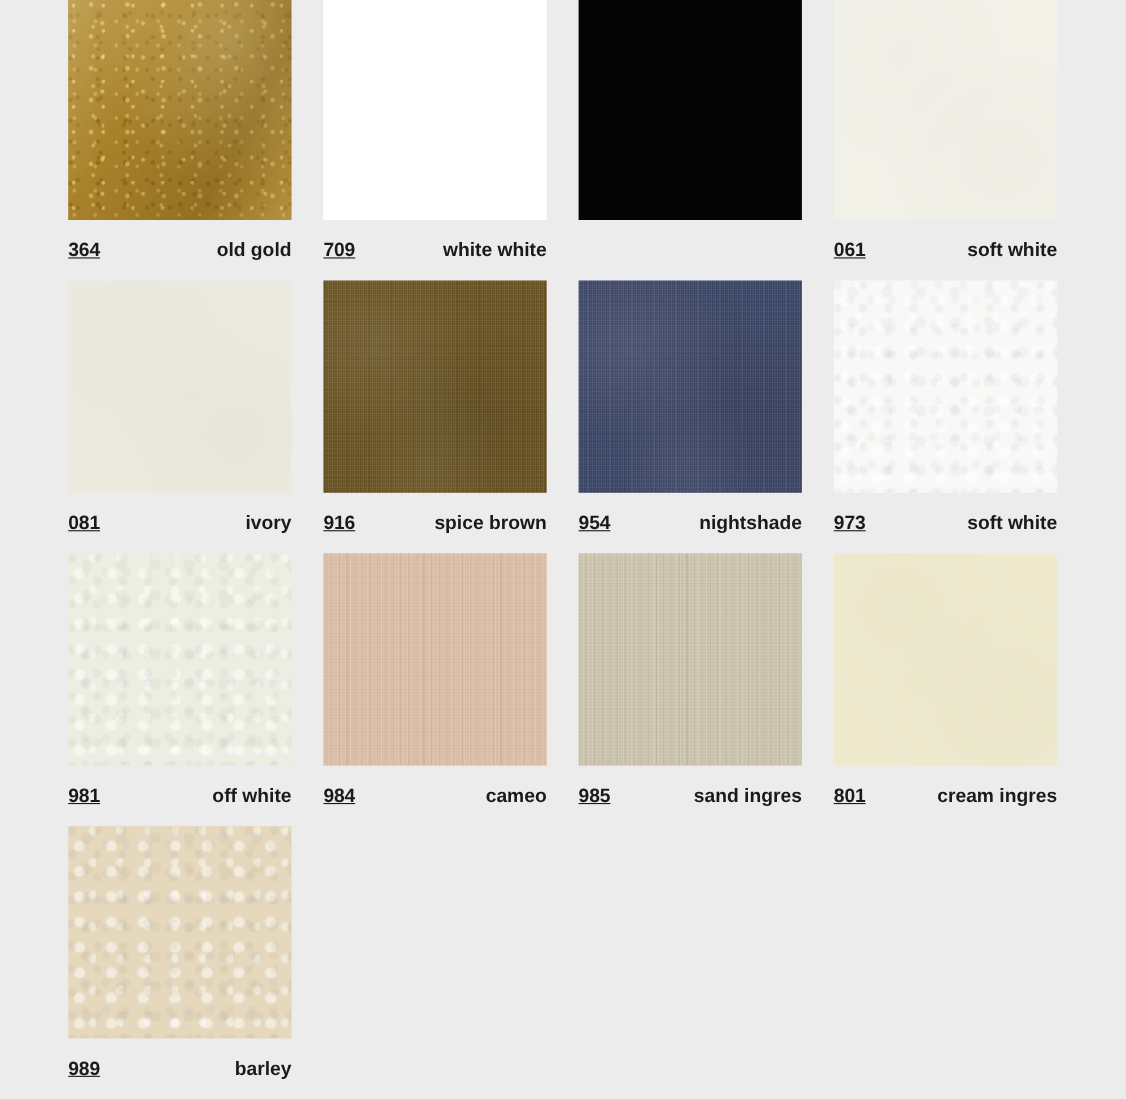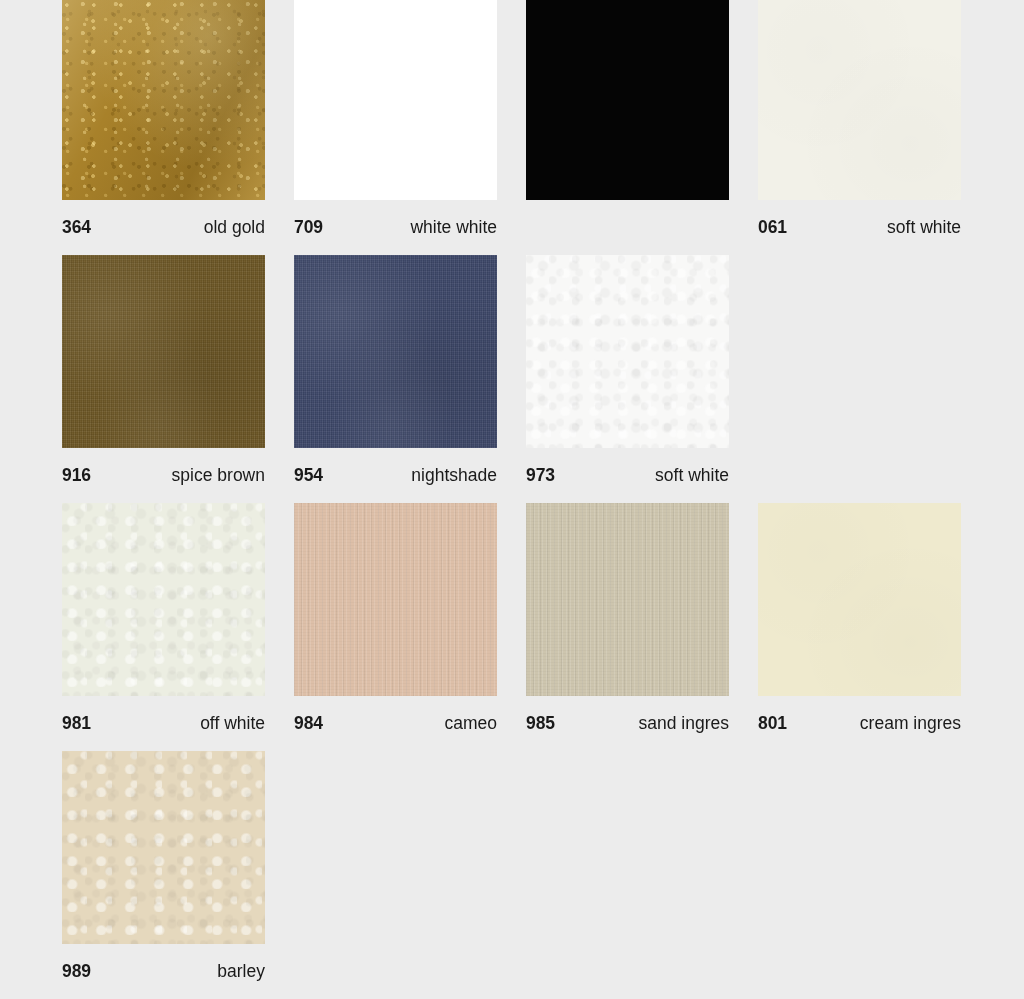--- a/index.html
+++ b/index.html
@@ -47,23 +47,24 @@
     height: 55px;
     padding-top: 19px;
     font-size: 17.5px;
     color: #1a1a1a;
     line-height: 1;
   }
   .row-1 .label { height: 55px; }
   .code {
     font-weight: bold;
     letter-spacing: -0.1px;
+    text-decoration: underline;
   }
   .cname {
-    font-weight: normal;
+    font-weight: bold;
     text-align: right;
   }
 
   
   
   .tex-metallic {
     background-image:
       radial-gradient(circle at 18% 22%, rgba(255,230,150,0.55) 0 1.5px, transparent 2px),
       radial-gradient(circle at 63% 14%, rgba(255,235,165,0.45) 0 1.8px, transparent 2.4px),
       radial-gradient(circle at 41% 55%, rgba(120,85,15,0.40) 0 1.6px, transparent 2.2px),
@@ -152,20 +153,29 @@
           <div class="tex tex-smooth"></div>
         </div>
         <div class="label">
           <span class="code">061</span>
           <span class="cname">soft white</span>
         </div>
       </div>
     </div>
     <div class="swatch-row row-2">
       <div class="swatch-cell">
+        <div class="chip" style="background-color: rgb(236, 234, 222);">
+          <div class="tex tex-smooth"></div>
+        </div>
+        <div class="label">
+          <span class="code">081</span>
+          <span class="cname">ivory</span>
+        </div>
+      </div>
+      <div class="swatch-cell">
         <div class="chip" style="background-color: rgb(107, 85, 36);">
           <div class="tex tex-canvas"></div>
           <div class="tex tex-canvas-blotch"></div>
         </div>
         <div class="label">
           <span class="code">916</span>
           <span class="cname">spice brown</span>
         </div>
       </div>
       <div class="swatch-cell">

